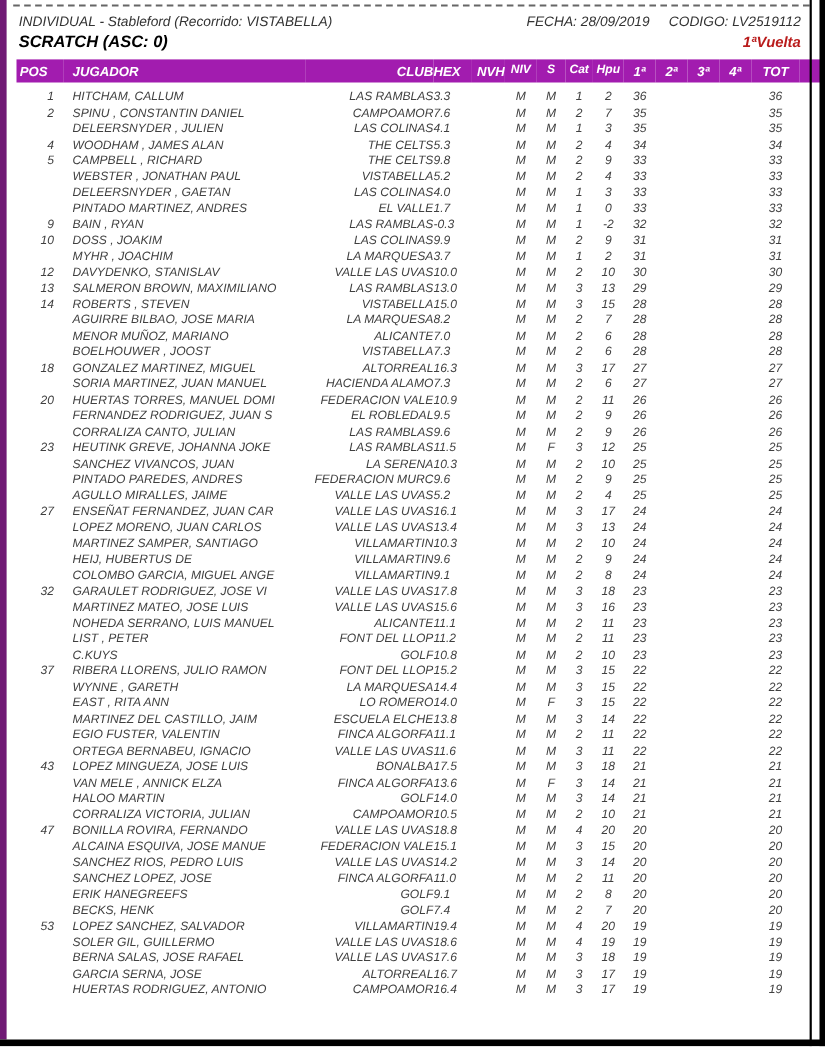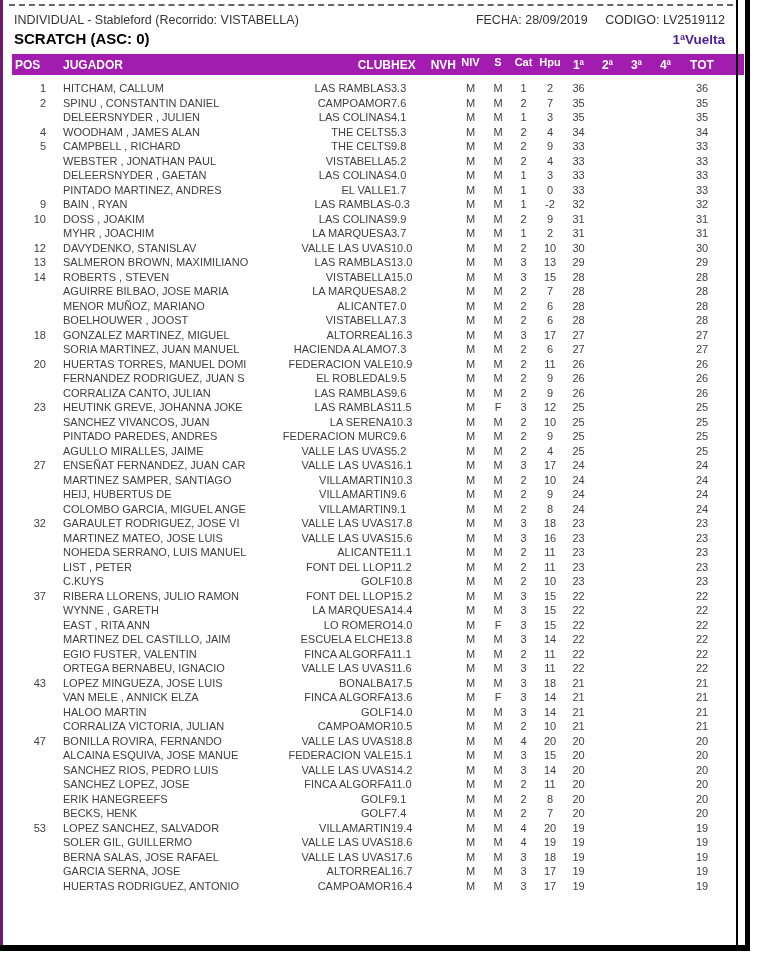--- a/index.html
+++ b/index.html
@@ -2,38 +2,38 @@
 <html><head>
 <meta charset="utf-8">
 <style>
   html,body{margin:0;padding:0;}
   body{
     width:764px;height:960px;position:relative;background:#fff;
     font-family:"Liberation Sans",sans-serif;overflow:hidden;
   }
   .page{
     position:absolute;left:0;top:0;width:734px;height:945px;
-    border-left:3px solid #701a75;background:#fff;
+    border-left:6px solid #701a75;background:#fff;font-style:italic;
   }
   .top-dash{margin:4px 4px 0 6px;border-top:2px dashed #666;height:0;}
   .right-thin{position:absolute;left:736px;top:0;width:2px;height:951px;background:#000;}
   .right-thick{position:absolute;left:745px;top:0;width:5px;height:951px;background:#000;}
   .bottom-bar{position:absolute;left:0;top:945px;width:750px;height:6px;background:#000;}
 
   .meta-row{
     display:flex;justify-content:space-between;align-items:baseline;
     padding:7px 12px 0 11px;font-size:12.5px;color:#333;
   }
   .meta-right span{margin-left:14px;}
   .title-row{
     display:flex;justify-content:space-between;align-items:baseline;
     padding:3px 12px 7px 11px;
   }
   .title-row .title{font-size:15px;font-weight:bold;color:#000;}
-  .title-row .round{font-size:13.5px;font-weight:bold;color:#4c1d95;}
+  .title-row .round{font-size:13.5px;font-weight:bold;color:#b91c1c;}
 
   table{
     margin-left:9px;width:723px;table-layout:fixed;
     border-collapse:separate;border-spacing:0;
   }
   thead th{
     background:#a21caf;color:#fff;font-weight:bold;font-size:12px;
     height:21px;padding:0;white-space:nowrap;overflow:hidden;text-align:center;
   }
   thead th.raise span{position:relative;top:-3px;font-size:11px;}
@@ -549,20 +549,37 @@
           <td class="c8">17</td>
           <td class="c9">24</td>
           <td class="c10"></td>
           <td class="c11"></td>
           <td class="c12"></td>
           <td class="c13">24</td>
           <td class="c14"></td>
         </tr>
         <tr>
           <td class="c0"></td>
+          <td class="c1">LOPEZ MORENO, JUAN  CARLOS</td>
+          <td class="c2">VALLE LAS UVAS</td>
+          <td class="c3">13.4</td>
+          <td class="c4"></td>
+          <td class="c5">M</td>
+          <td class="c6">M</td>
+          <td class="c7">3</td>
+          <td class="c8">13</td>
+          <td class="c9">24</td>
+          <td class="c10"></td>
+          <td class="c11"></td>
+          <td class="c12"></td>
+          <td class="c13">24</td>
+          <td class="c14"></td>
+        </tr>
+        <tr>
+          <td class="c0"></td>
           <td class="c1">MARTINEZ SAMPER, SANTIAGO</td>
           <td class="c2">VILLAMARTIN</td>
           <td class="c3">10.3</td>
           <td class="c4"></td>
           <td class="c5">M</td>
           <td class="c6">M</td>
           <td class="c7">2</td>
           <td class="c8">10</td>
           <td class="c9">24</td>
           <td class="c10"></td>

